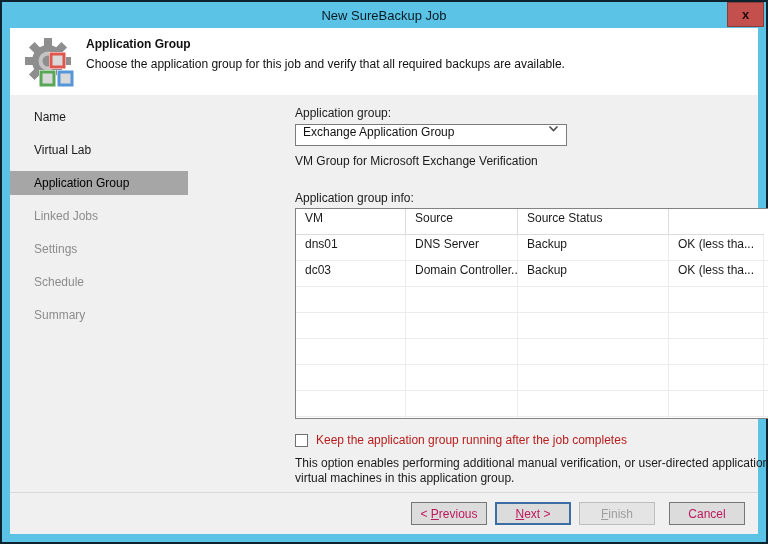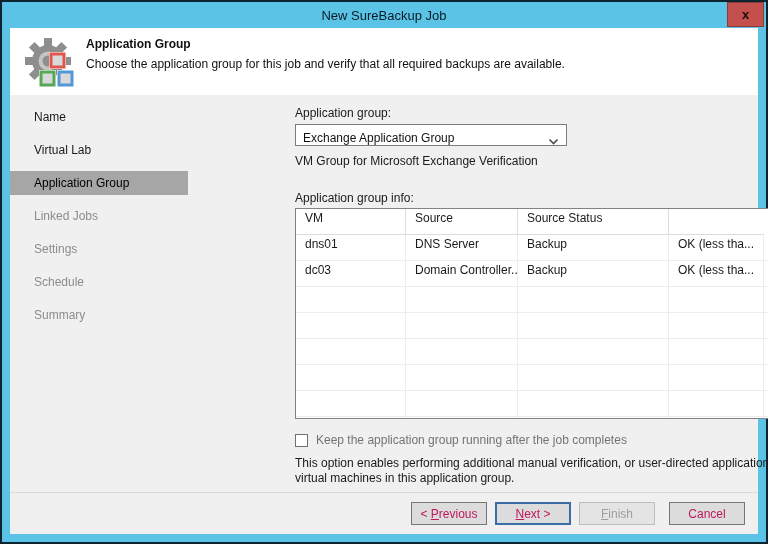--- a/index.html
+++ b/index.html
@@ -27,39 +27,39 @@
   .sidebar { width:178px; flex:0 0 178px; padding-top:10px; }
   .vdivider { width:1px; background:#e0e0e0; }
   .side-item { height:24px; line-height:24px; padding-left:24px; margin-bottom:9px; font-size:12px; color:#1a1a1a; cursor:default; }
   .side-item.active { background:#a6a6a6; color:#000; }
   .side-item.upcoming { color:#8c8c8c; }
 
   .main { flex:1 1 auto; padding:11px 0 0 11px; font-size:12px; color:#1a1a1a; }
   .lbl { font-size:12px; color:#1a1a1a; }
 
   .combo { margin-top:4px; width:272px; height:22px; background:#fff; border:1px solid #7c7c7c;
-    display:flex; align-items:flex-end; padding:0 7px; cursor:default; }
+    display:flex; align-items:flex-start; padding:0 7px; cursor:default; }
   .combo .val { font-size:12px; color:#111; flex:1 1 auto; white-space:nowrap; overflow:hidden; }
   .combo .chev { flex:0 0 auto; margin-left:4px; display:flex; align-items:center; }
 
   .caption { margin-top:8px; font-size:12px; color:#1a1a1a; }
   .info-lbl { margin-top:23px; }
 
   .grid { margin-top:3px; width:550px; height:211px; background:#fff; border:1px solid #828282; overflow:hidden; }
   .tr, .thead { display:grid; grid-template-columns:110px 112px 151px 95px auto; height:26px; }
   .th { font-size:12px; color:#1a1a1a; padding:2px 0 0 9px; border-right:1px solid #dcdcdc;
     border-bottom:1px solid #dcdcdc; white-space:nowrap; overflow:hidden; }
   .th:last-child { border-right:none; }
   .td { font-size:12px; color:#1a1a1a; padding:2px 0 0 9px; border-right:1px solid #ececec;
     border-bottom:1px solid #ececec; white-space:nowrap; overflow:hidden; }
   .td:last-child { border-right:none; }
 
   .chk-row { margin-top:14px; display:flex; align-items:center; }
   .chk-box { width:13px; height:13px; background:#fff; border:1px solid #707070; flex:0 0 auto; }
-  .chk-lbl { margin-left:8px; font-size:12px; color:#737373; }
+  .chk-lbl { margin-left:8px; font-size:12px; color:#b91c1c; }
 
   .note { margin-top:9px; width:575px; font-size:12px; line-height:15px; color:#1a1a1a; }
 
   .footer { flex:0 0 42px; border-top:1px solid #d9d9d9; display:flex; align-items:center;
     justify-content:flex-end; padding-right:13px; }
   .btn { width:76px; height:23px; margin-left:8px; background:#dcdcdc; border:1px solid #777;
     font-size:12px; font-family:"Liberation Sans",sans-serif; color:#be185d; cursor:pointer; }
   .btn.default { border:2px solid #3d6da5; }
   .btn.disabled { background:#e4e4e4; border:1px solid #bdbdbd; color:#9e9e9e; cursor:default; }
   .btn.cancel-gap { margin-left:14px; }

